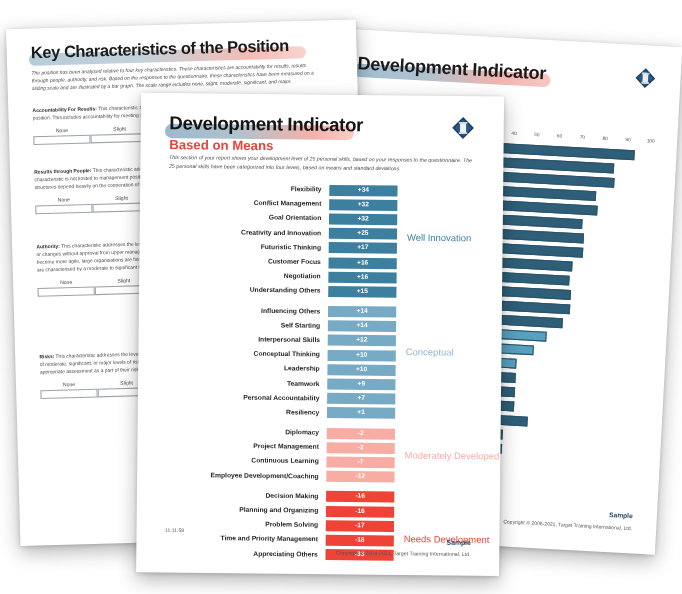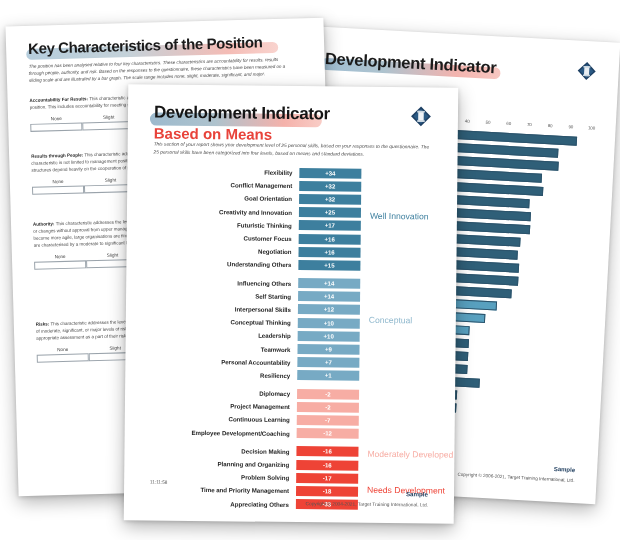--- a/index.html
+++ b/index.html
@@ -121,21 +121,21 @@
     letter-spacing: -0.35px; white-space: nowrap; z-index: 3;
   }
   .f-title-hl {
     position: absolute; left: 22px; top: 28px;
     width: 172px; height: 13px; z-index: 1; border-radius: 7px;
     background: linear-gradient(90deg, #8fb0c6 0%, #a3bac6 38%, #f3a79f 78%, #f8c6bf 100%);
     opacity: .88;
   }
   .f-sub {
     position: absolute; left: 26px; top: 40px;
-    font-size: 15px; font-weight: bold; color: #e8433a; z-index: 3;
+    font-size: 12px; font-weight: bold; color: #e8433a; z-index: 3;
   }
   .f-logo { position: absolute; right: 26px; top: 18px; z-index: 3; }
   .f-lede {
     position: absolute; left: 26px; top: 56px; width: 276px;
     font-size: 4.8px; font-style: italic; color: #4a4a4a; line-height: 1.6;
   }
 
   .f-chart { position: absolute; left: 0px; top: 80px; width: 330px; }
   .f-row { display: flex; align-items: center; height: 13.2px; }
   .f-row.gap { margin-top: 5px; }
@@ -547,21 +547,21 @@
           </div>
         </div>
         <div class="f-row">
           <div class="f-lab">Appreciating Others</div>
           <div class="f-barwrap">
             <div class="f-bar" style="background: rgb(238, 67, 54);">-33</div>
           </div>
         </div>
         <div class="f-catlab" style="left: 243px; top: 44px; color: rgb(61, 127, 158);">Well Innovation</div>
         <div class="f-catlab" style="left: 243px; top: 148px; color: rgb(143, 184, 205);">Conceptual</div>
-        <div class="f-catlab" style="left: 243px; top: 242px; color: rgb(247, 173, 164); margin-top: 40px;">Moderately Developed</div>
+        <div class="f-catlab" style="left: 243px; top: 242px; color: rgb(247, 173, 164);">Moderately Developed</div>
         <div class="f-catlab" style="left: 243px; top: 318px; color: rgb(238, 67, 54); text-align: right;">Needs Development</div>
       </div>
     <div class="f-foot-code">11:11:58</div>
     <div class="f-foot-sample">Sample</div>
     <div class="f-foot-copy">Copyright © 2004-2021, Target Training International, Ltd.</div>
   </div>
 
 </div>
 
 </body></html>

